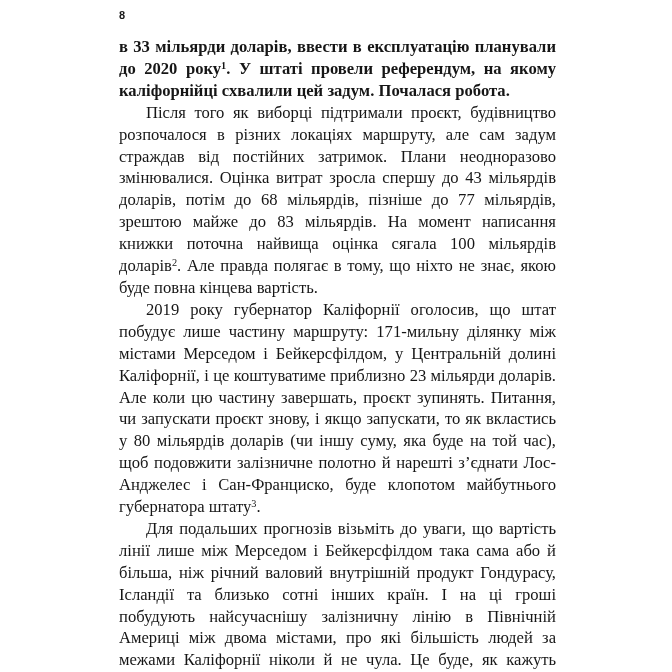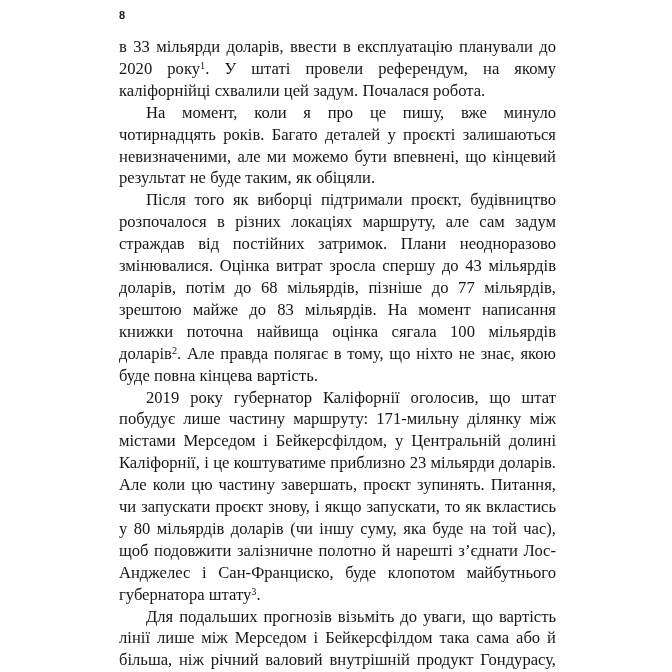--- a/index.html
+++ b/index.html
@@ -40,39 +40,39 @@
     text-justify: inter-word;
     font-size: 16.6px;
     line-height: 21.9px;
     text-indent: 27px;
     hyphens: manual;
     -webkit-hyphens: manual;
     word-spacing: 0.1px;
   }
   .para.first {
     text-indent: 0;
+    font-weight: bold;
   }
   .para + .para {
     margin-top: 0;
   }
   sup.fn {
     font-size: 0.62em;
     line-height: 0;
     vertical-align: 0.52em;
   }
 </style>
 </head>
 <body>
 
 <div class="page">
 
   <div class="folio">8</div>
 
   <div class="textblock">
 
   <p class="para first">в 33 мільярди доларів, ввести в експлуатацію планували до 2020 року<sup class="fn">1</sup>. У штаті провели референдум, на якому каліфорнійці схвалили цей задум. Почалася робота.</p>
-      <p class="para">На момент, коли я про це пишу, вже минуло чотирнадцять років. Багато деталей у проєкті залишаються невизначеними, але ми можемо бути впевнені, що кінцевий результат не буде таким, як обіцяли.</p>
       <p class="para">Після того як виборці підтримали проєкт, будівництво розпочалося в різних локаціях маршруту, але сам задум страждав від постійних затримок. Плани неодноразово змінювалися. Оцінка витрат зросла спершу до 43 мільярдів доларів, потім до 68 мільярдів, пізніше до 77 мільярдів, зрештою майже до 83 мільярдів. На момент написання книжки поточна найвища оцінка сягала 100 мільярдів доларів<sup class="fn">2</sup>. Але правда полягає в тому, що ніхто не знає, якою буде повна кінцева вартість.</p>
       <p class="para">2019 року губернатор Каліфорнії оголосив, що штат побудує лише частину маршруту: 171-мильну ділянку між містами Мерседом і Бейкерсфілдом, у Центральній долині Каліфорнії, і це коштуватиме приблизно 23 мільярди доларів. Але коли цю частину завершать, проєкт зупинять. Питання, чи запускати проєкт знову, і якщо запускати, то як вкластись у 80 мільярдів доларів (чи іншу суму, яка буде на той час), щоб подовжити залізничне полотно й нарешті з’єднати Лос-Анджелес і Сан-Франциско, буде клопотом майбутнього губернатора штату<sup class="fn">3</sup>.</p>
       <p class="para">Для подальших прогнозів візьміть до уваги, що вартість лінії лише між Мерседом і Бейкерсфілдом така сама або й більша, ніж річний валовий внутрішній продукт Гондурасу, Ісландії та близько сотні інших країн. І на ці гроші побудують найсучаснішу залізничну лінію в Північній Америці між двома містами, про які більшість людей за межами Каліфорнії ніколи й не чула. Це буде, як кажуть критики, «швидкісний поїзд у нікуди».</p>
     </div>
 
 </div>
 
 </body></html>

